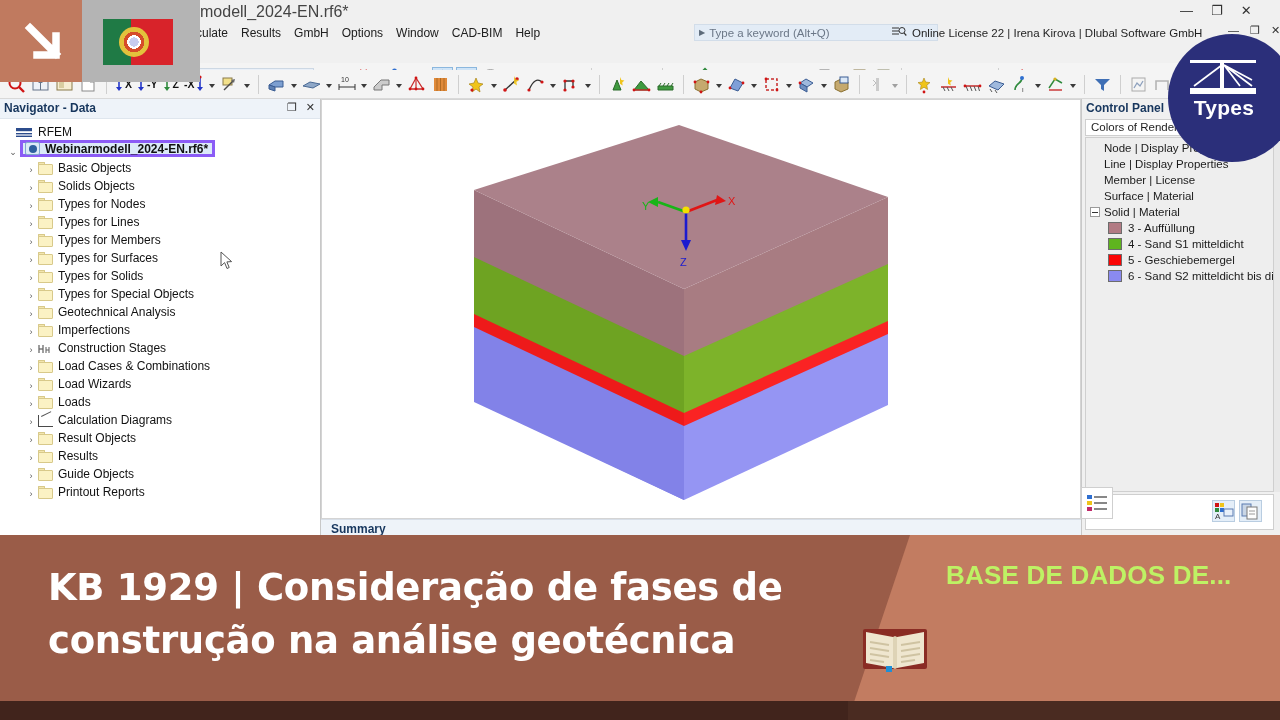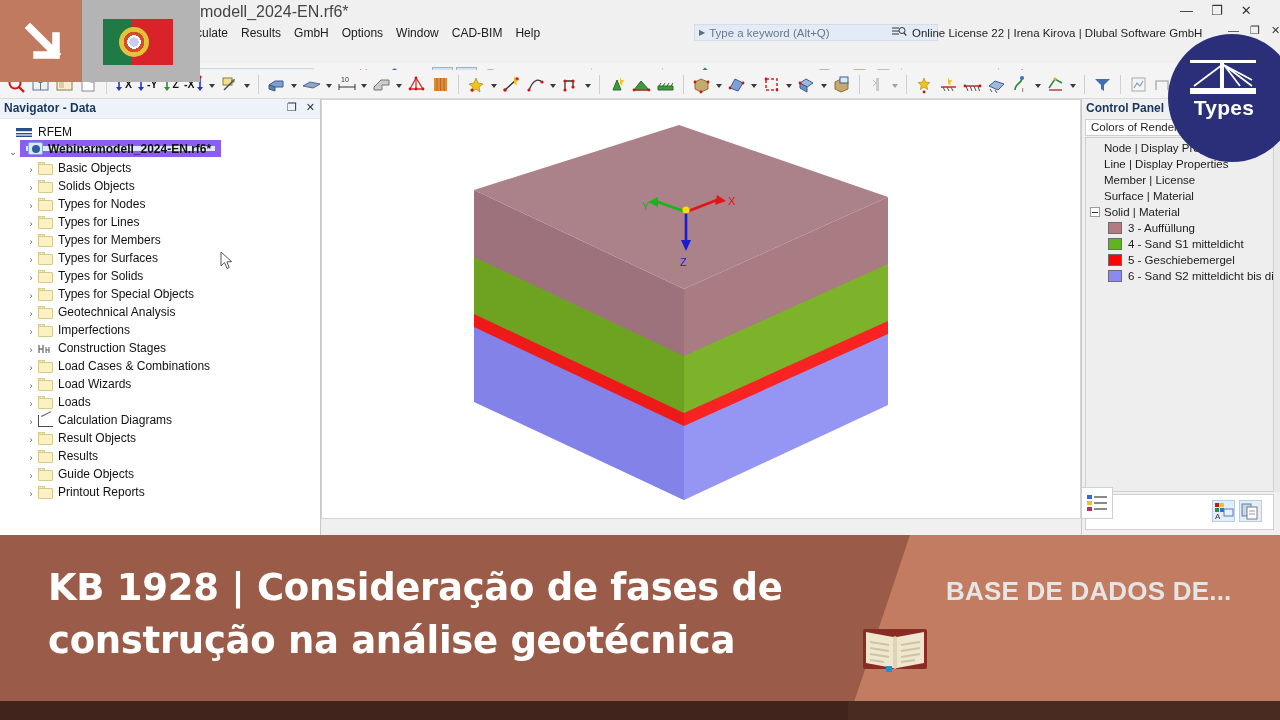--- a/index.html
+++ b/index.html
@@ -67,21 +67,21 @@
   .fold .ftab{position:absolute;left:0;top:-1px;width:7px;height:3px;background:#f3e6ae;
     border:1px solid #d8c98a;border-bottom:none;box-sizing:border-box;border-radius:1px 1px 0 0;}
   .trow.lvl0{padding-left:2px;}
   .trow.lvl1{padding-left:6px;}
   .trow.lvl2{padding-left:24px;}
   .rfemicon{width:16px;height:12px;margin-right:6px;position:relative;flex:0 0 auto;}
   .docicon{width:15px;height:13px;margin-right:5px;background:#dce9f7;border:1px solid #7fa8d0;
     box-sizing:border-box;position:relative;flex:0 0 auto;border-radius:2px;}
   .docicon:after{content:"";position:absolute;left:3px;top:2px;width:8px;height:8px;border-radius:50%;
     background:#2d5f9e;}
-  .selrow{background:#dbeaf8;border:6px solid #8b5cf6;box-sizing:border-box;font-weight:bold;}
+  .selrow{background:#dbeaf8;border:3px solid #8b5cf6;box-sizing:border-box;font-weight:bold;}
   .stageicon{width:15px;height:12px;margin-right:5px;position:relative;flex:0 0 auto;}
   .diagicon{width:15px;height:12px;margin-right:5px;position:relative;flex:0 0 auto;
     border-left:1.5px solid #4a4a4a;border-bottom:1.5px solid #4a4a4a;box-sizing:border-box;}
   .diagicon:after{content:"";position:absolute;left:2px;top:1px;width:11px;height:7px;
     border-top:1.5px solid #555;transform:rotate(-26deg);transform-origin:left top;}
   .cursor{position:absolute;left:220px;top:152px;width:13px;height:19px;pointer-events:none;}
 
   
   .view3d{position:absolute;left:321px;top:99px;width:760px;height:420px;background:#ffffff;
     border:1px solid #d4d4d4;box-sizing:border-box;overflow:hidden;}
@@ -135,21 +135,21 @@
   .flag .r{position:absolute;left:28px;top:0;width:42px;height:46px;background:#d8232a;}
   .flag .arms{position:absolute;left:16px;top:8px;width:30px;height:30px;border-radius:50%;
     background:radial-gradient(circle at 50% 50%, #c8cdf0 0 22%, #ffffff 22% 32%, #d64c2a 32% 48%, #e3c23c 48% 78%, #c9a82e 78% 100%);}
 
   
   .banner{position:absolute;left:0;top:535px;width:1280px;height:185px;background:#9a5c48;overflow:hidden;}
   .banner .wedge{position:absolute;left:848px;top:0;width:440px;height:185px;background:#c27c61;
     clip-path:polygon(62px 0, 440px 0, 440px 185px, 0 185px);}
   .banner .hl{position:absolute;left:48px;top:26px;width:780px;color:#ffffff;font-size:37px;
     font-weight:bold;line-height:1.44;letter-spacing:-.3px;font-family:"DejaVu Sans",sans-serif;}
-  .banner .sub{position:absolute;left:946px;top:38px;width:300px;color:#e5e5e5;font-size:26px;
+  .banner .sub{position:absolute;left:946px;top:22px;width:300px;color:#bef264;font-size:26px;
     font-weight:bold;line-height:1.45;letter-spacing:.2px;}
   .bookicon{position:absolute;left:862px;top:90px;width:66px;height:48px;}
   .banner .base{position:absolute;left:0;top:166px;width:1280px;height:19px;background:#4a2b21;}
   .banner .baseL{position:absolute;left:0;top:166px;width:848px;height:19px;background:#41241c;}
 </style>
 </head>
 <body>
 
 <div class="app">
 
@@ -914,20 +914,27 @@
         <circle cx="364" cy="110" r="3.6" fill="#f5e000"></circle>
       </g>
     </svg>
     
   </div>
 
   <div class="scrolltrack">
     <div class="scrollthumb"></div>
   </div>
 
+  <div class="summarybar">
+    <div class="st">Summary</div>
+    <div class="sb">
+      <span>❐</span>
+      <span>✕</span>
+    </div>
+  </div>
 
   <div class="ctrlpanel">
     <div class="cphead">Control Panel</div>
     <div class="cptab">
       <span>Colors of Rendered Obj</span>
     </div>
     <div class="cplist shaded">
       <div id="cp-groups">
           <div class="cpitem">
             <span>Node | Display Properties</span>
@@ -1020,21 +1027,21 @@
   <div class="ovl-thumbbox">
     <div class="flag">
       <div class="g"></div>
         <div class="r"></div>
         <div class="arms"></div>
     </div>
   </div>
 
   <div class="banner">
     <div class="wedge"></div>
-    <div class="hl">KB 1928 | Consideração de fases de construção na análise geotécnica</div>
+    <div class="hl">KB 1929 | Consideração de fases de construção na análise geotécnica</div>
     <div class="bookicon">
       <svg width="66" height="48" viewBox="0 0 66 48">
         <rect x="1" y="4" width="64" height="40" rx="2" fill="#8a2c24"></rect>
         <path d="M4 7 L31 12 L31 43 L4 38 Z" fill="#efe6cf"></path>
         <path d="M62 7 L35 12 L35 43 L62 38 Z" fill="#efe6cf"></path>
         <path d="M31 12 L33 11 L35 12 L35 43 L33 44 L31 43 Z" fill="#ded3b6"></path>
         <g stroke="#cfc3a2" stroke-width="2">
           <line x1="8" y1="17" x2="27" y2="20"></line>
             <line x1="8" y1="23" x2="27" y2="26"></line>
           <line x1="8" y1="29" x2="27" y2="32"></line>

